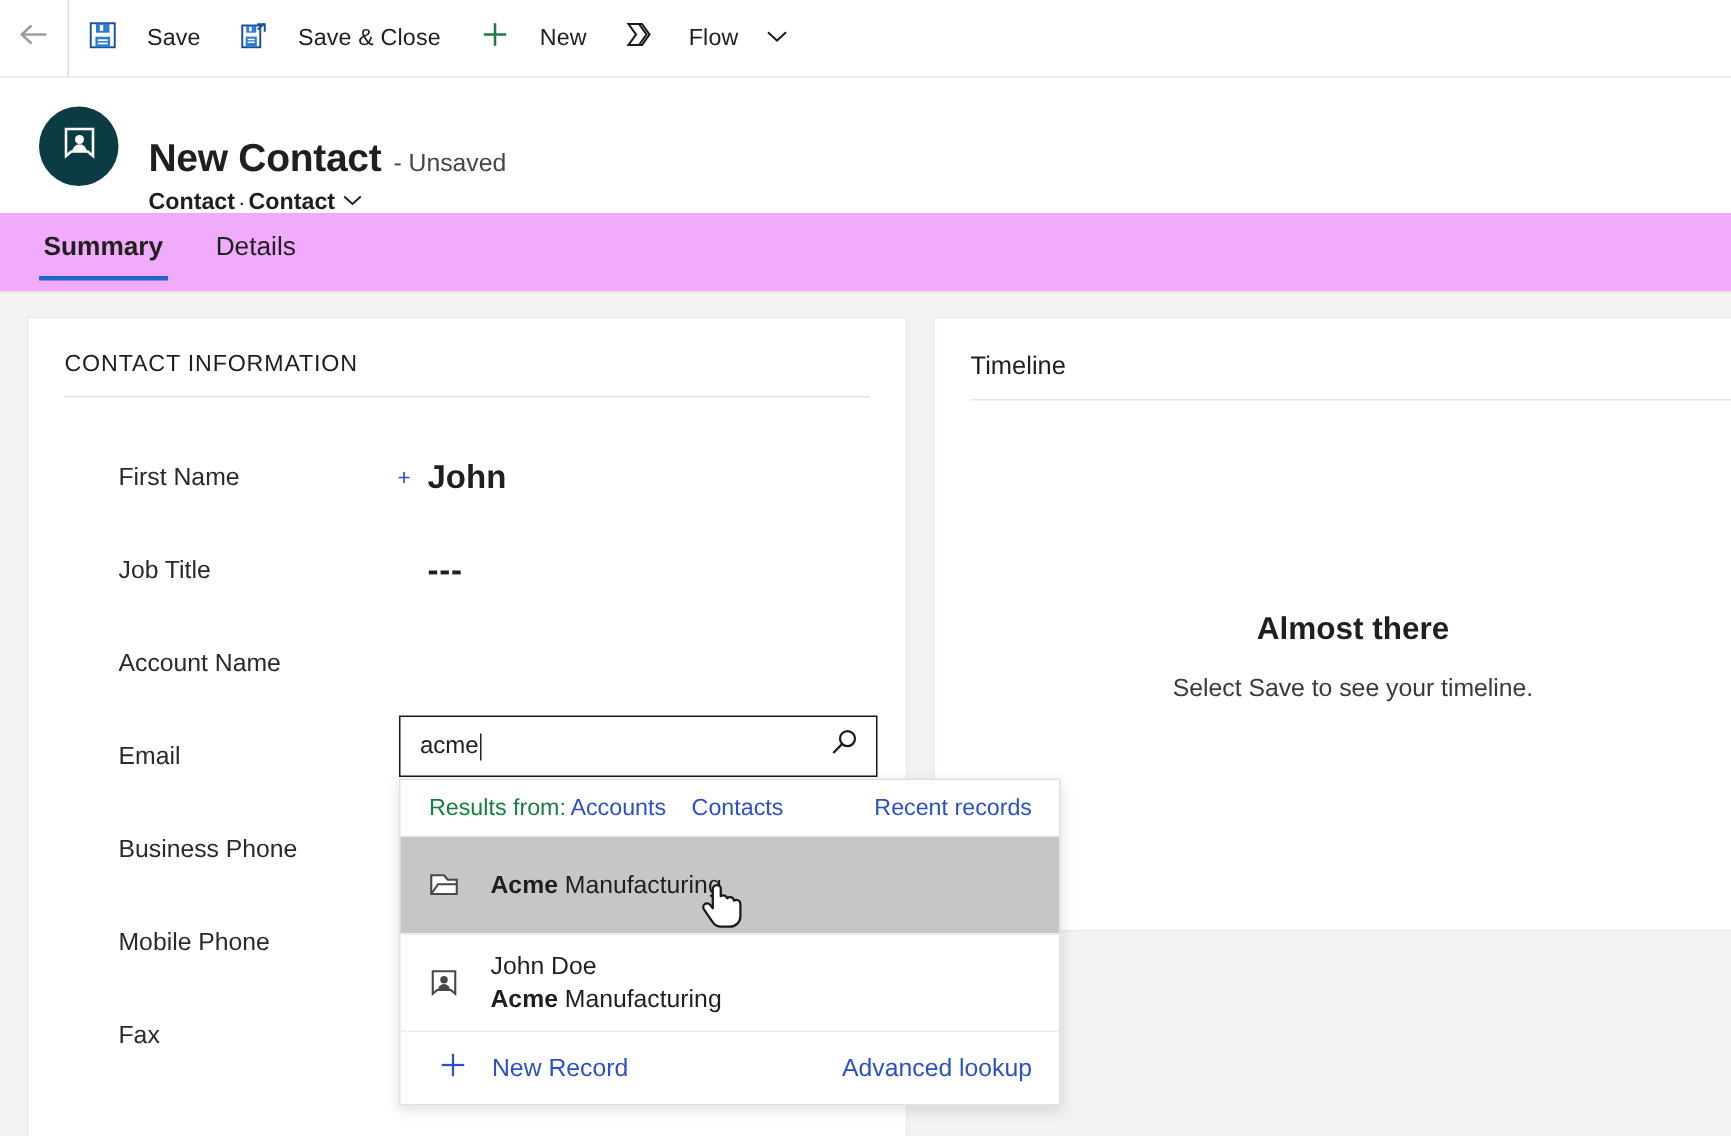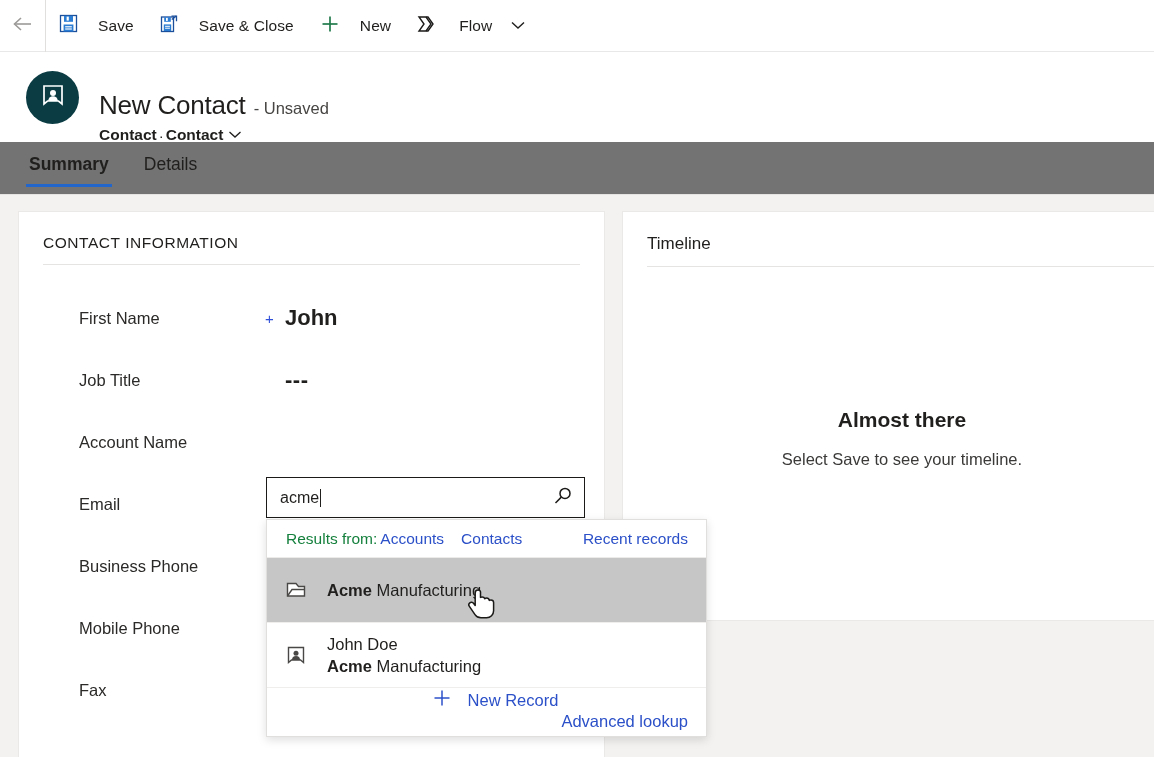--- a/index.html
+++ b/index.html
@@ -43,32 +43,32 @@
     padding-left: 26px;
   }
   .avatar {
     width: 53px; height: 53px; border-radius: 50%;
     background: #0b3c44;
     display: flex; align-items: center; justify-content: center;
     flex: 0 0 auto;
   }
   .rec-text { margin-left: 20px; }
   .rec-title-row { display: flex; align-items: baseline; gap: 8px; }
-  .rec-title { font-size: 26px; font-weight: normal; color: #201f1e; letter-spacing: -.2px; margin-top: 40px; }
+  .rec-title { font-size: 26px; font-weight: bold; color: #201f1e; letter-spacing: -.2px; margin-top: 40px; }
   .rec-sub-unsaved { font-size: 16.5px; color: #484644; }
   .rec-crumb-row { display: flex; align-items: flex-end; gap: 2px; margin-top: 5px; }
   .rec-crumb { font-size: 15.5px; font-weight: bold; color: #201f1e; }
   .rec-dot { font-size: 15px; color: #201f1e; }
   .crumb-caret { display:flex; align-items:center; cursor: pointer; padding-left:2px; }
 
   
   .tabstrip {
     position: absolute; left: 0; top: 142px;
     width: 1154px; height: 53px;
-    background: #737373;
+    background: #f0abfc;
     display: flex; align-items: flex-start;
     padding-left: 26px; padding-top: 12px;
     border-bottom: 1px solid #e6e4e2;
   }
   .tab {
     position: relative; padding: 0 3px 12px 3px; margin-right: 29px;
     font-size: 17.5px; color: #201f1e; cursor: pointer;
   }
   .tab.active { font-weight: bold; }
   .tab.active:after {
@@ -156,21 +156,21 @@
     cursor: pointer;
     border-bottom: 1px solid #f0eeec;
   }
   .dd-item.sel { background: #c6c6c6; }
   .dd-ico { width: 42px; flex: 0 0 auto; display: flex; align-items: center; }
   .dd-lines { display: flex; flex-direction: column; gap: 3px; }
   .dd-line { font-size: 16.5px; color: #201f1e; }
   .dd-line b { font-weight: bold; }
   .dd-footer {
     display: flex; align-items: center;
-    height: 48px; padding: 0 18px 0 35px; flex-direction: column;
+    height: 48px; padding: 0 18px 0 25px;
   }
   .dd-new { display: flex; align-items: center; gap: 16px; cursor: pointer; }
   .dd-new-lab { font-size: 16.5px; color: #2b50c8; }
   .dd-adv { margin-left: auto; font-size: 16.5px; color: #2b50c8; cursor: pointer; }
 
   
   .tl-empty {
     position: absolute; left: 0; right: 0; top: 196px;
     text-align: center;
   }

